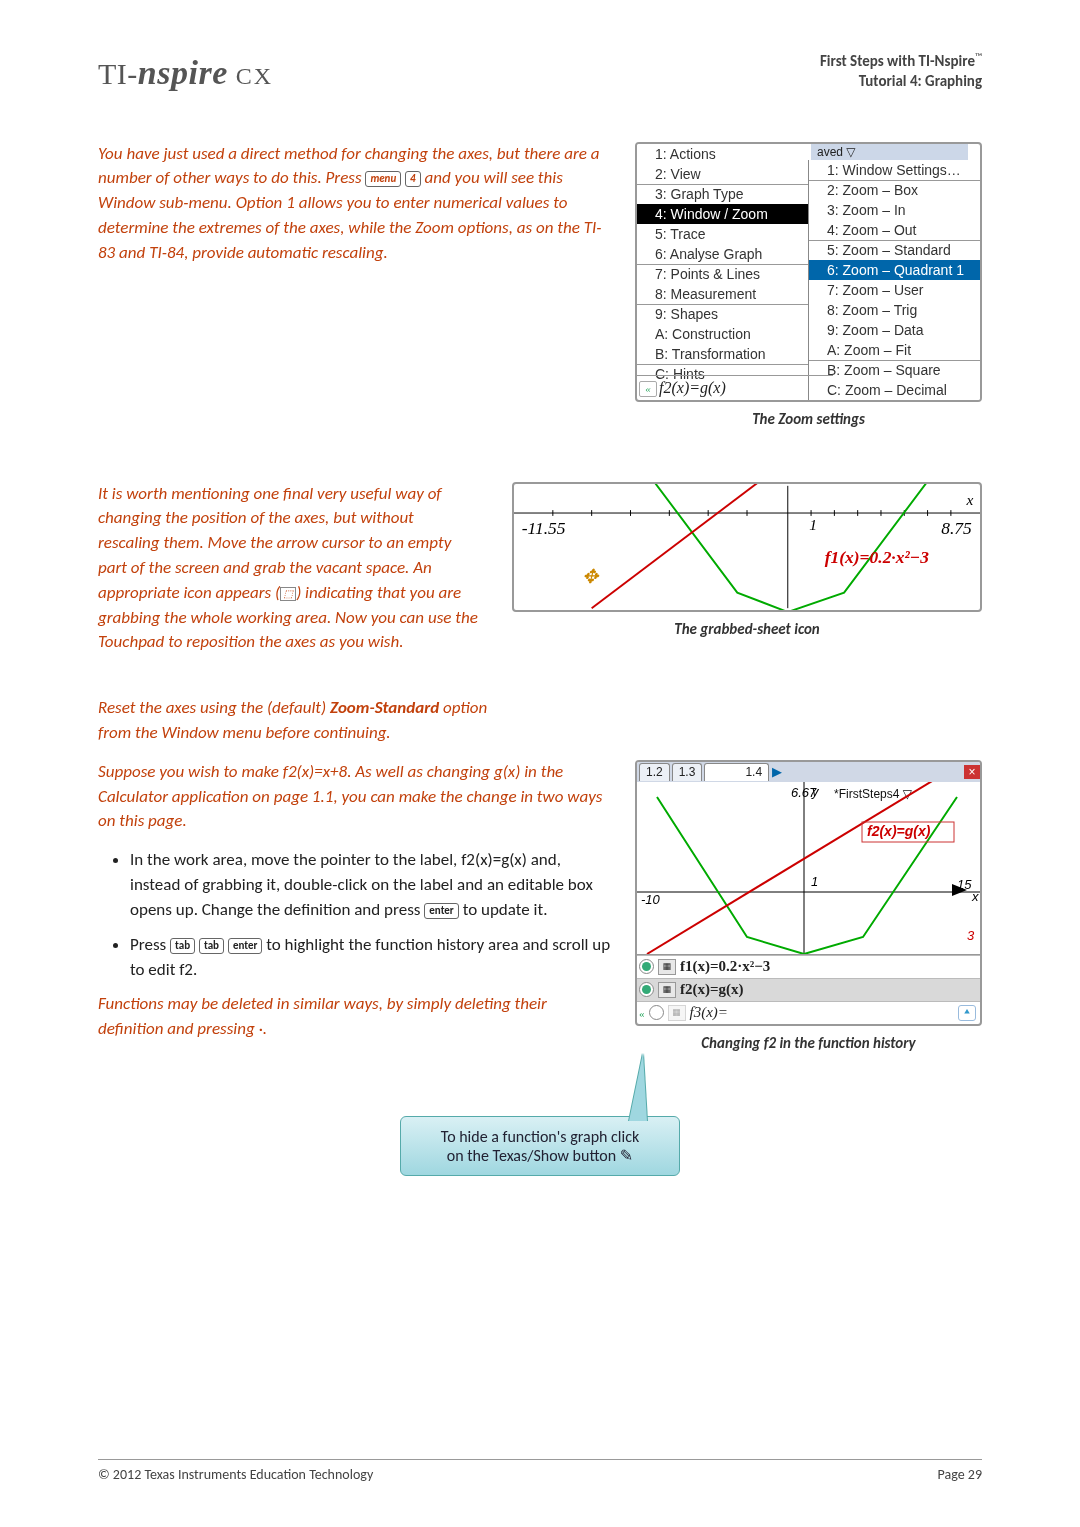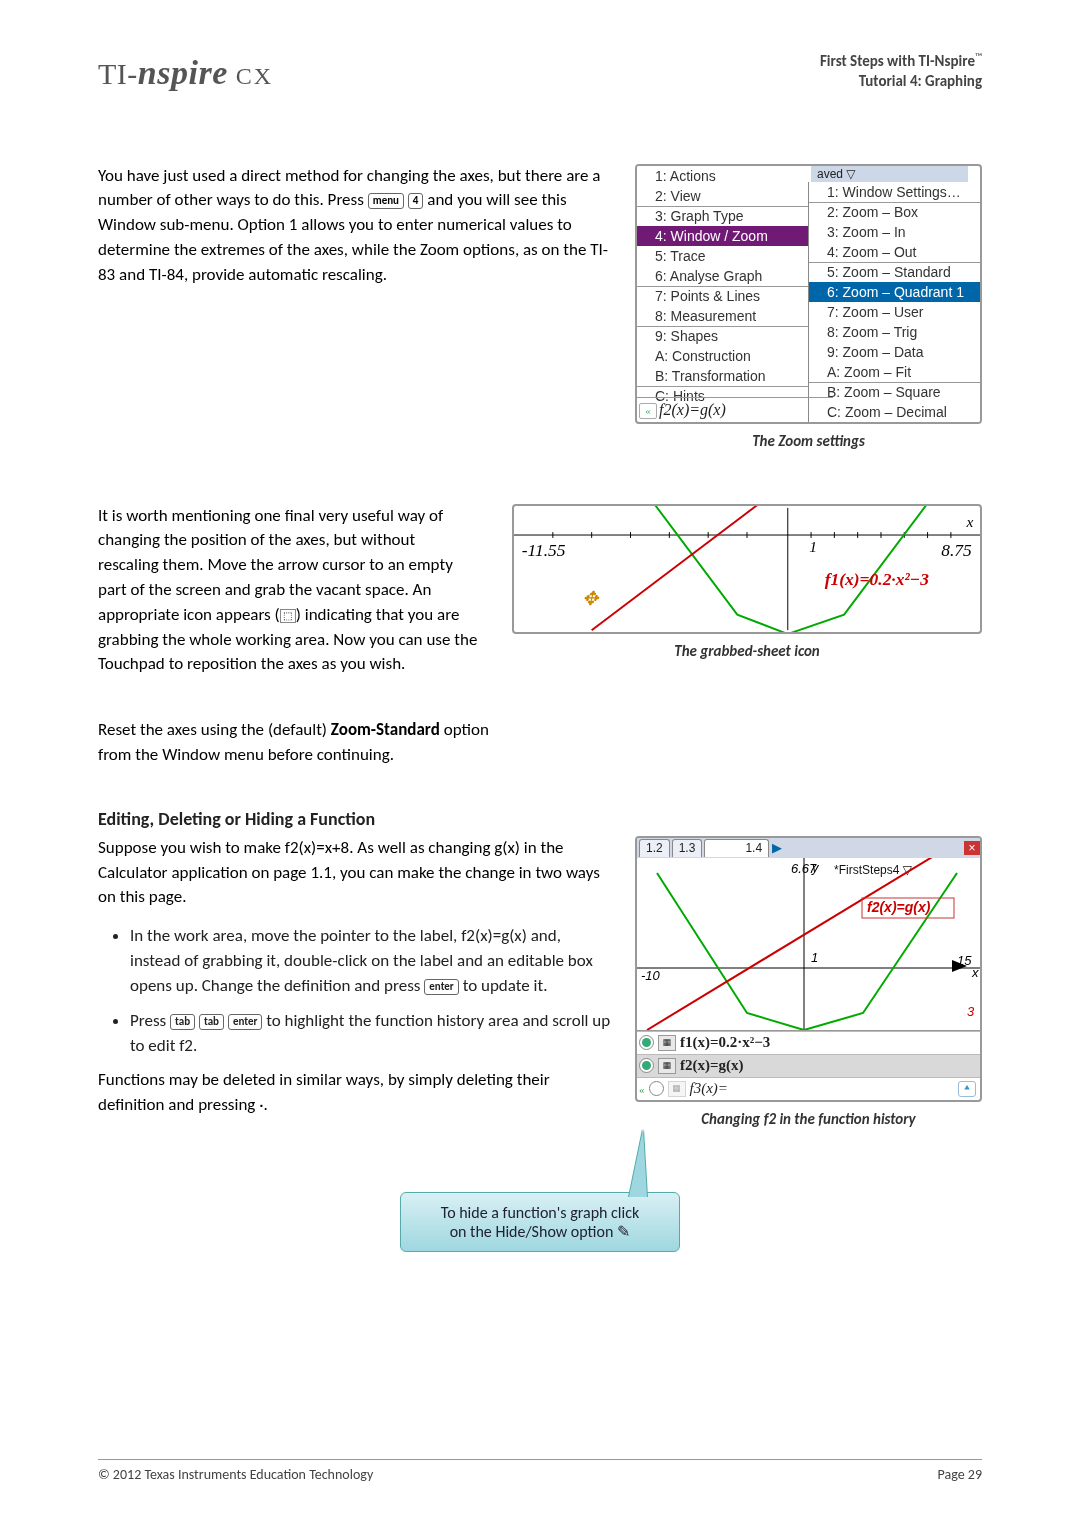--- a/index.html
+++ b/index.html
@@ -12,34 +12,34 @@
     width: 1080px;
     height: 1527px;
     position: relative;
     box-sizing: border-box;
     padding: 50px 98px 40px 98px;
   }
   .header {
     display: flex;
     justify-content: space-between;
     align-items: flex-end;
-    margin-bottom: 72px;
+    margin-bottom: 50px;
   }
   .logo {
     font-family: "Times New Roman", serif;
     font-size: 30px;
     letter-spacing: 0.5px;
     color: #555;
   }
   .logo .ns { font-style: italic; font-weight: bold; font-size: 34px; }
   .logo .cx { font-size: 24px; letter-spacing: 2px; }
   .hdr-right { text-align: right; font-size: 15px; font-weight: bold; color: #444; line-height: 1.35; }
   .hdr-right .tm { font-size: 10px; font-weight: normal; vertical-align: super; }
   .row1 { display: flex; gap: 22px; align-items: flex-start; }
-  .para { font-size: 17px; line-height: 1.46; color: #000000; margin: 0 0 14px 0; }
+  .para { font-size: 17px; line-height: 1.46; color: #c2410c; margin: 0 0 14px 0; font-style: italic; }
   .keycap {
     display: inline-block;
     border: 1px solid #666;
     border-radius: 3px;
     padding: 0 4px;
     font-size: 11px;
     font-weight: bold;
     line-height: 14px;
     vertical-align: 1px;
     background: #fff;
@@ -157,21 +157,21 @@
       <span class="keycap">menu</span>
       <span class="keycap">4</span>
       <span> and you will see this Window sub-menu. Option 1 allows you to enter numerical values to determine the extremes of the axes, while the Zoom options, as on the TI-83 and TI-84, provide automatic rescaling.</span>
     </p>
     <div class="fig1">
       <div class="menu-shot">
         <div class="menu-col">
           <div class="item">1: Actions</div>
           <div class="item">2: View</div>
           <div class="item divider">3: Graph Type</div>
-          <div class="item" style="background:#701a75;color:#fff">4: Window / Zoom</div>
+          <div class="item" style="background:#000000;color:#fff">4: Window / Zoom</div>
           <div class="item">5: Trace</div>
           <div class="item">6: Analyse Graph</div>
           <div class="item divider">7: Points &amp; Lines</div>
           <div class="item">8: Measurement</div>
           <div class="item divider">9: Shapes</div>
           <div class="item">A: Construction</div>
           <div class="item">B: Transformation</div>
           <div class="item divider">C: Hints</div>
         </div>
         <div style="position:absolute; top:0; left:174px; right:12px; height:16px; background:#ccd7e8; font-size:12px; padding-left:6px; line-height:16px;">aved ▽</div>
@@ -235,21 +235,20 @@
         </svg>
       </div>
       <div class="caption">The grabbed-sheet icon</div>
     </div>
   </div>
 
   <p class="para" style="margin-top:27px; max-width:420px;">
     <span>Reset the axes using the (default) </span><b>Zoom-Standard</b><span> option from the Window menu before continuing.</span>
   </p>
 
-  <div class="h2">Editing, Deleting or Hiding a Function</div>
 
   <div class="row3">
     <div class="edit-left">
       <p class="para">Suppose you wish to make f2(x)=x+8. As well as changing g(x) in the Calculator application on page 1.1, you can make the change in two ways on this page.</p>
       <ul class="bullets">
         <li>
           <span>In the work area, move the pointer to the label, f2(x)=g(x) and, instead of grabbing it, double-click on the label and an editable box opens up.  Change the definition and press </span>
           <span class="keycap">enter</span>
           <span> to update it.</span>
         </li>
@@ -311,21 +310,21 @@
         </div>
       </div>
       <div class="caption">Changing f2 in the function history</div>
     </div>
   </div>
 
   <div class="callout-wrap">
     <div class="callout">
       <div class="tail"></div>
       <div>To hide a function's graph click</div>
-      <div>on the Hide/Show option ✎</div>
+      <div>on the Texas/Show button ✎</div>
     </div>
   </div>
 
   <div class="footer">
     <span>© 2012 Texas Instruments Education Technology</span>
     <span>Page  29</span>
   </div>
 </div>
 
 </body></html>

